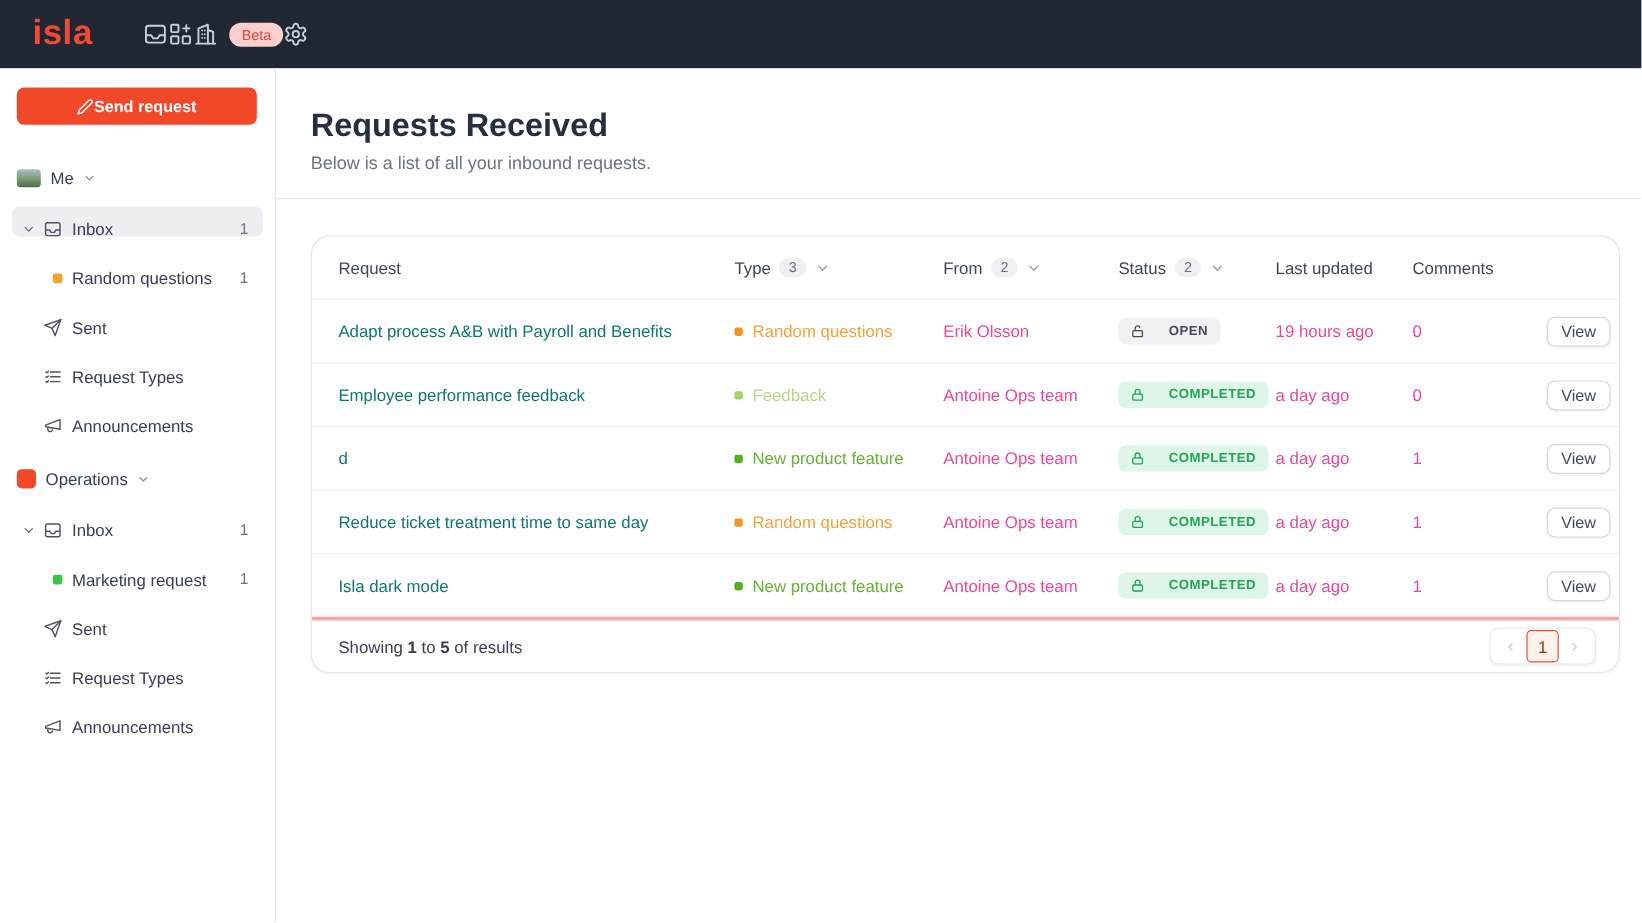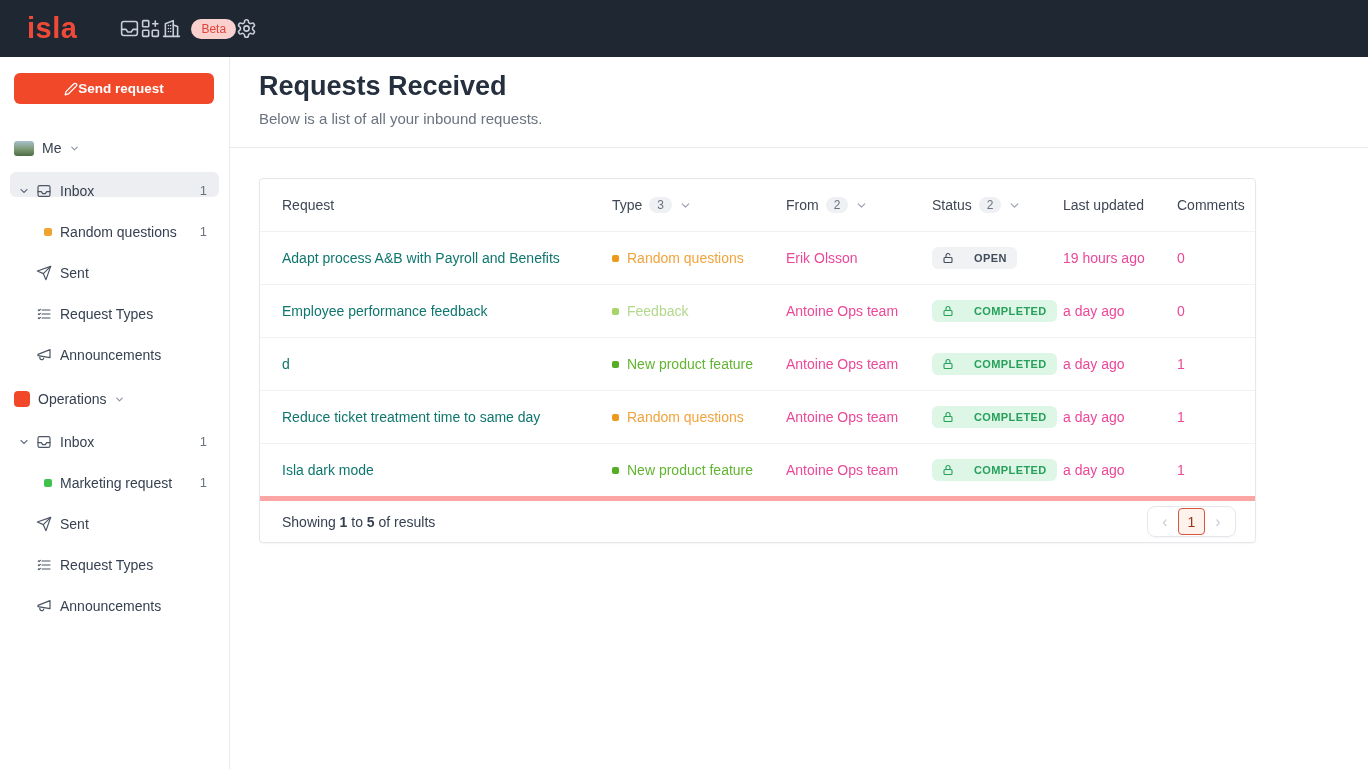--- a/index.html
+++ b/index.html
@@ -38,25 +38,25 @@
   .side-item .s-icon { width:16px; height:16px; margin-right:8px; color:#4b5563; display:flex; }
   .s-icon svg { width:16px; height:16px; }
   .side-item .lbl { flex:1; }
   .side-item .cnt { font-size:13px; color:#6b7280; }
   .side-item.child { padding-left:34px; }
   .dot { width:8px; height:8px; border-radius:2px; margin-right:8px; }
   .dot.orange { background:#f0a32e; } .dot.green { background:#3fc24c; }
 
   
   .main { flex:1; background:#fff; }
-  .page-head { padding:14px 0 20px 29px; border-bottom:1px solid #e8eaee; }
+  .page-head { padding:32px 0 20px 29px; border-bottom:1px solid #e8eaee; }
   .page-title { font-size:27px; font-weight:bold; color:#252f3e; margin-bottom:8px; }
   .page-sub { font-size:15px; color:#6b7280; }
 
-  .card { margin:30px 18px 0 29px; width:997px; background:#fff; border:1px solid #e5e7eb; border-radius:4px;
+  .card { margin:30px 18px 0 29px; width:1091px; background:#fff; border:1px solid #e5e7eb; border-radius:16px;
           box-shadow:0 1px 2px rgba(16,24,40,.04); overflow:hidden; }
   .trow { display:grid; grid-template-columns:330px 174px 146px 131px 114px 112px 1fr;
           align-items:center; padding:0 19px 0 22px; height:53px; border-top:1px solid #f1f2f4; }
   .trow.head { height:52px; border-top:none; }
   .hcell { display:flex; align-items:center; gap:7px; font-size:14px; color:#3f4754; }
   .hcell .badge { background:#eef0f3; color:#6b7280; font-size:12px; padding:1px 8px; border-radius:999px; }
   .hcell .chev { color:#9aa2af; display:flex; } .hcell .chev svg { width:13px; height:13px; }
   .c-req { font-size:14px; color:#0f766e; }
   .c-type { display:flex; align-items:center; gap:8px; font-size:14px; }
   .tdot { width:7px; height:7px; border-radius:2px; }
@@ -67,21 +67,21 @@
   .status { display:inline-flex; align-items:flex-end; gap:20px; font-size:11px; font-weight:bold; letter-spacing:.4px;
             padding:5px 10px; border-radius:6px; }
   .status svg { width:12px; height:12px; }
   .st-open { background:#f1f2f4; color:#414b5a; }
   .st-completed { background:#ddf6e6; color:#27a05b; }
   .c-view { justify-self:end; }
   .view-btn { background:#fff; border:1px solid #d5d9df; border-radius:7px; padding:4px 11px; font-size:13.5px;
               color:#414b5a; cursor:pointer; box-shadow:0 1px 1px rgba(16,24,40,.04); }
 
   .tfoot { display:flex; align-items:center; justify-content:space-between; padding:0 19px 0 22px;
-           height:46px; border-top:5px solid #fca5a5; }
+           height:46px; border-top:3px solid #fca5a5; }
   .showing { font-size:14px; color:#374151; }
   .showing .num { font-weight:bold; }
   .pager { display:flex; align-items:center; height:31px; border:1px solid #e5e7eb; border-radius:8px;
            padding:0 4px; box-shadow:0 1px 1px rgba(16,24,40,.04); }
   .pg-arrow { width:26px; text-align:center; color:#c8cdd4; font-size:16px; cursor:pointer; line-height:1; }
   .pg-page { width:27px; height:27px; display:flex; align-items:center; justify-content:center;
              border:1px solid #d9543a; background:#fdf3ec; color:#9a3412; font-size:14px; border-radius:4px; cursor:pointer; }
 </style>
 </head>
 <body>

